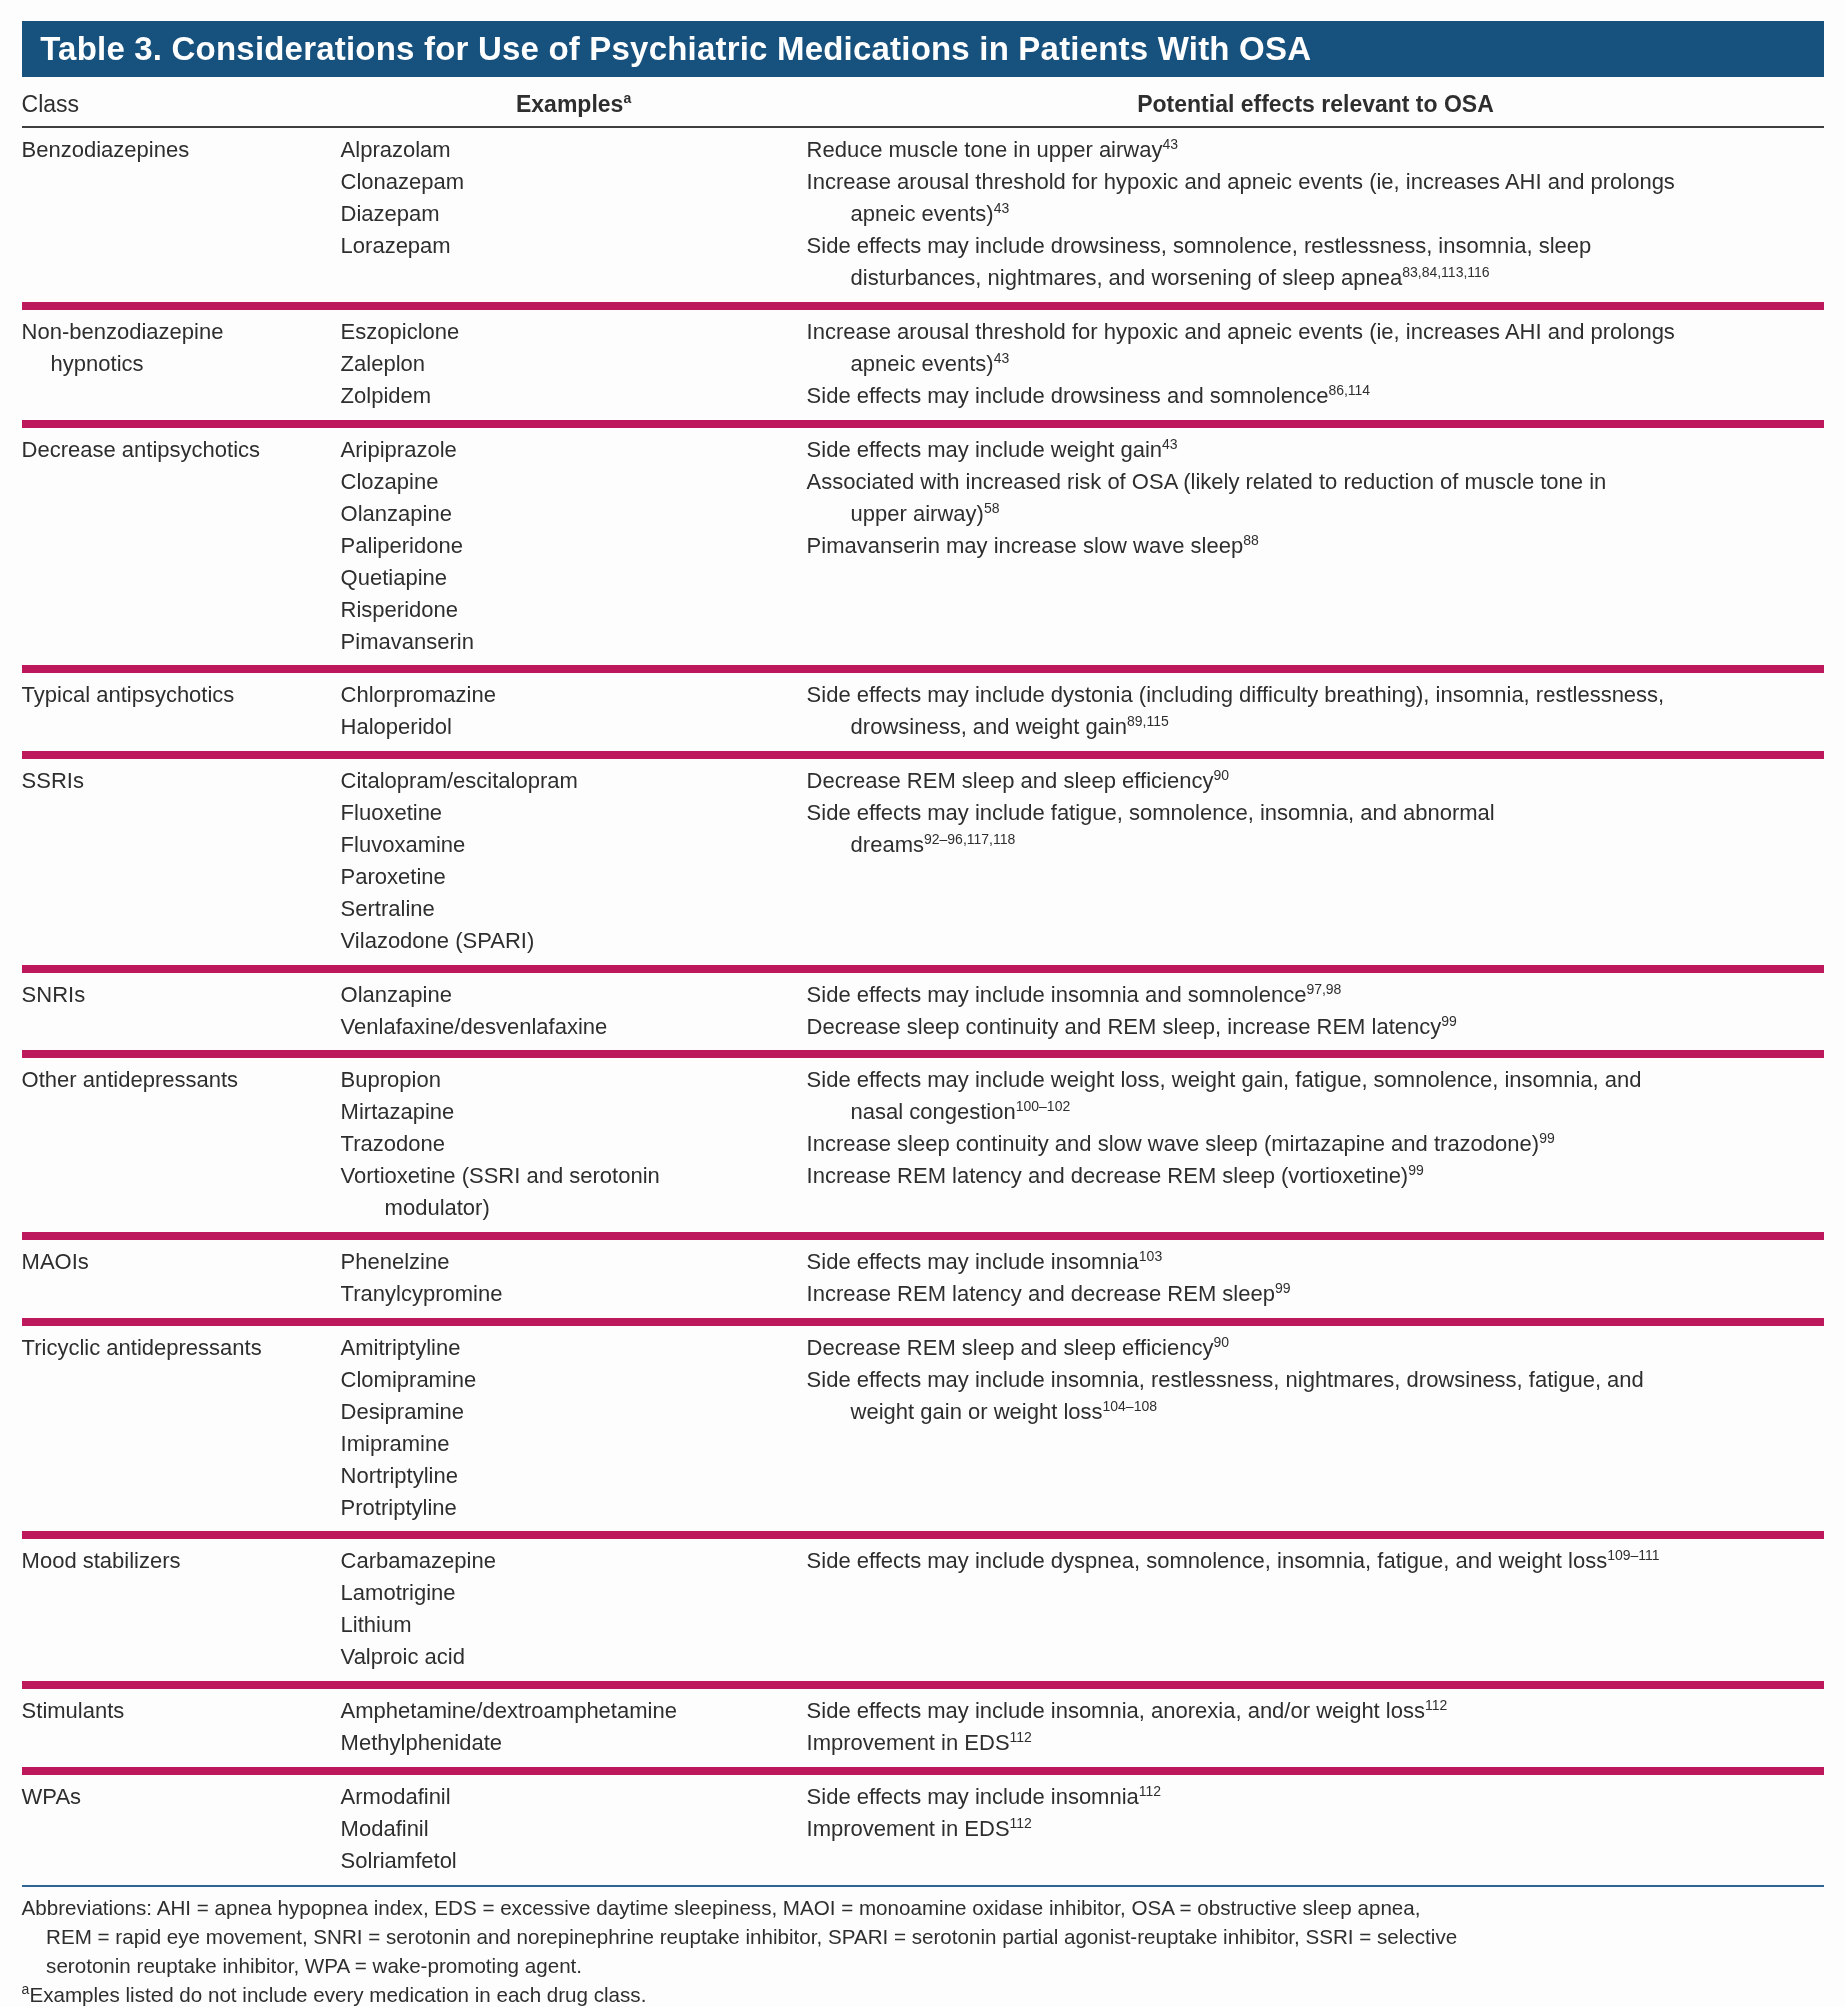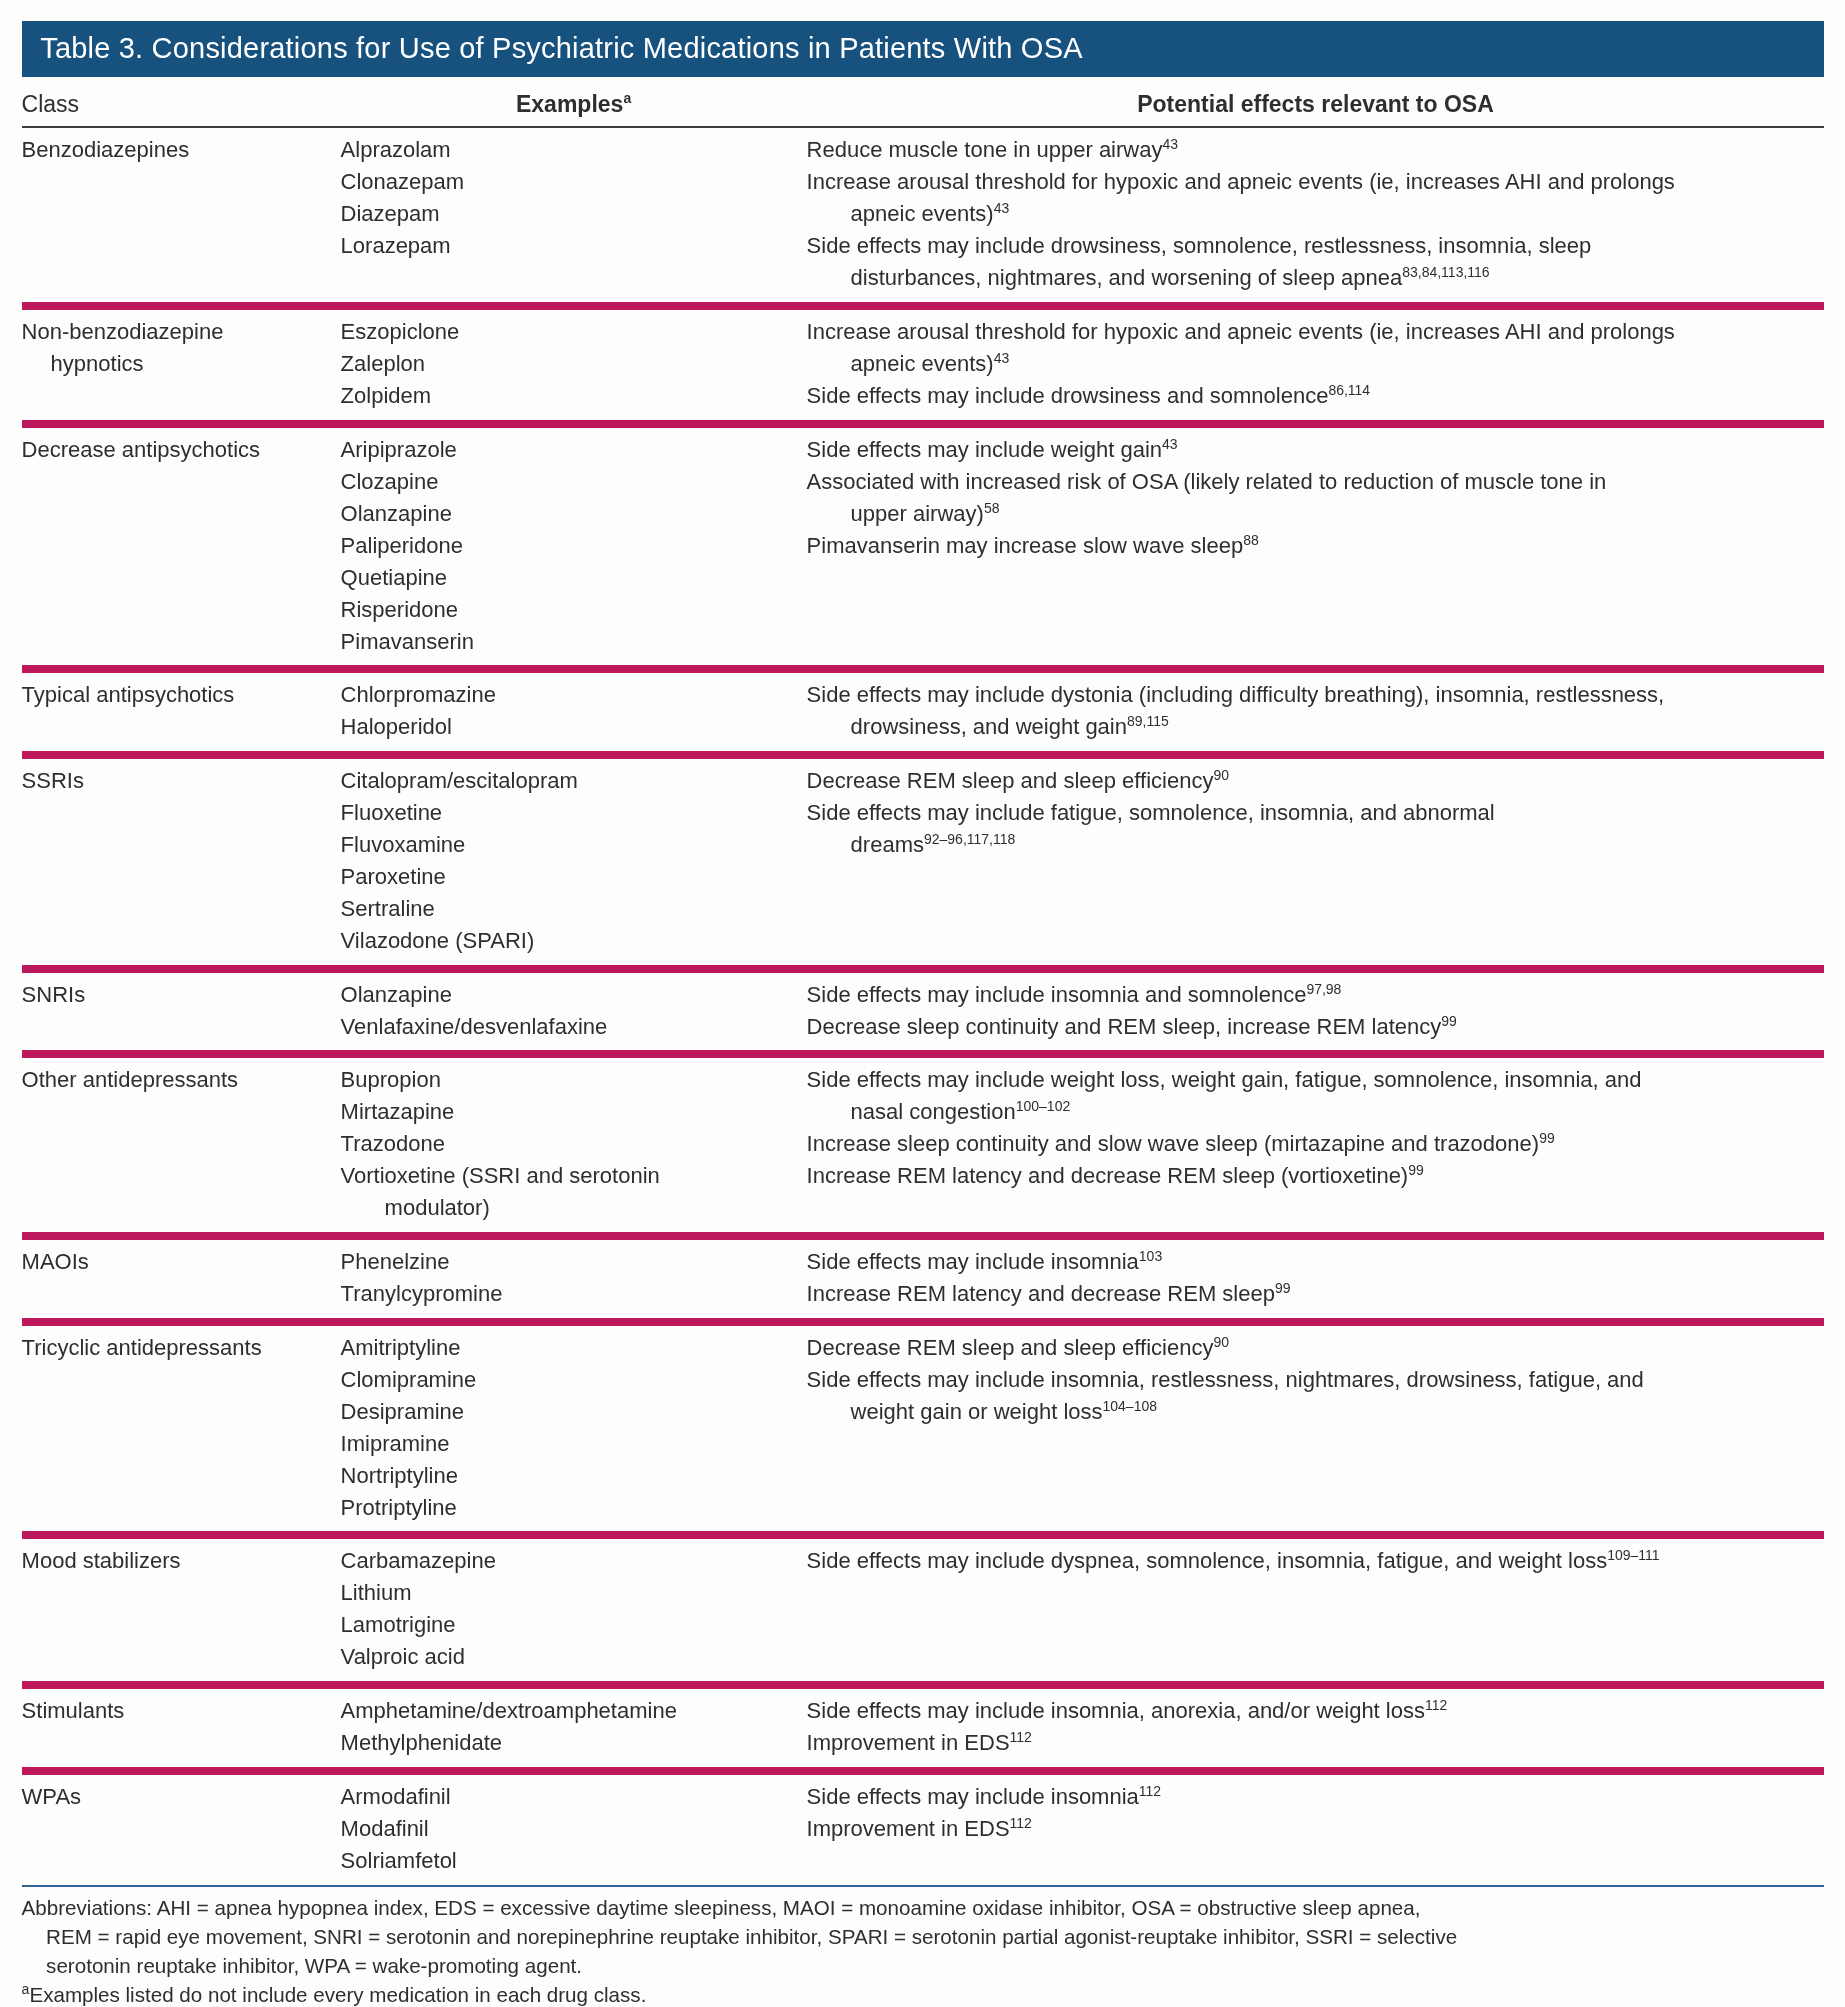--- a/index.html
+++ b/index.html
@@ -18,22 +18,22 @@
     margin-top:20.6px;
     height:56px;
     background:#17517e;
     display:flex;
     align-items:center;
     padding-left:18.6px;
     box-sizing:border-box;
   }
   .title-text{
     color:#ffffff;
-    font-weight:normal;
-    font-size:29px;
+    font-weight:bold;
+    font-size:33px;
     letter-spacing:0.2px;
   }
   .grid{display:grid;grid-template-columns:319px 466px 1fr;}
   .thead{
     margin-top:11.8px;
     padding-bottom:5.9px;
     border-bottom:2.9px solid #3e3e3e;
   }
   .hcell{font-size:23px;line-height:32px;}
   .center{text-align:center;font-weight:bold;}
@@ -219,22 +219,22 @@
           <div class="line">Side effects may include insomnia, restlessness, nightmares, drowsiness, fatigue, and</div>
           <div class="line indent">weight gain or weight loss<sup class="ref">104–108</sup></div>
         </div>
       </div>
       <div class="grid trow">
         <div class="tcell class-cell">
           <div class="line">Mood stabilizers</div>
         </div>
         <div class="tcell examples-cell">
           <div class="line">Carbamazepine</div>
+          <div class="line">Lamotrigine</div>
           <div class="line">Lithium</div>
-          <div class="line">Lamotrigine</div>
           <div class="line">Valproic acid</div>
         </div>
         <div class="tcell effects-cell">
           <div class="line">Side effects may include dyspnea, somnolence, insomnia, fatigue, and weight loss<sup class="ref">109–111</sup></div>
         </div>
       </div>
       <div class="grid trow">
         <div class="tcell class-cell">
           <div class="line">Stimulants</div>
         </div>

